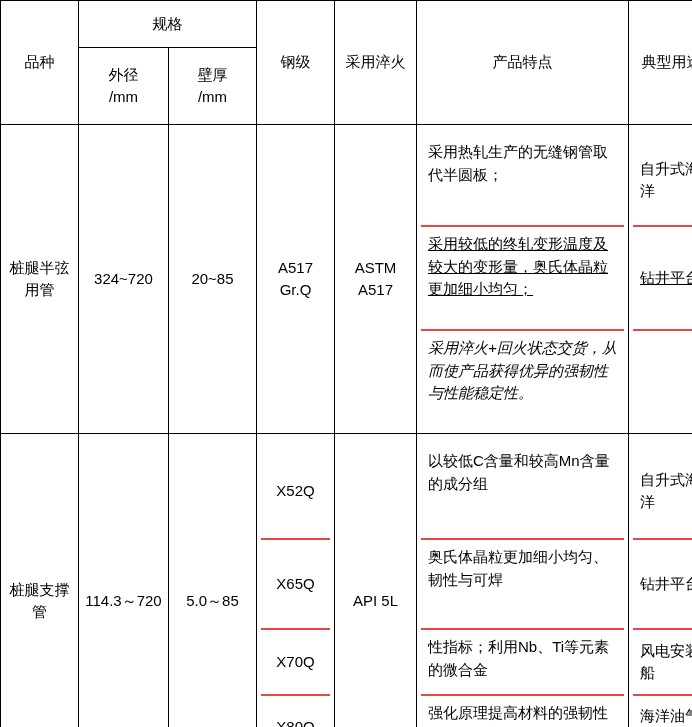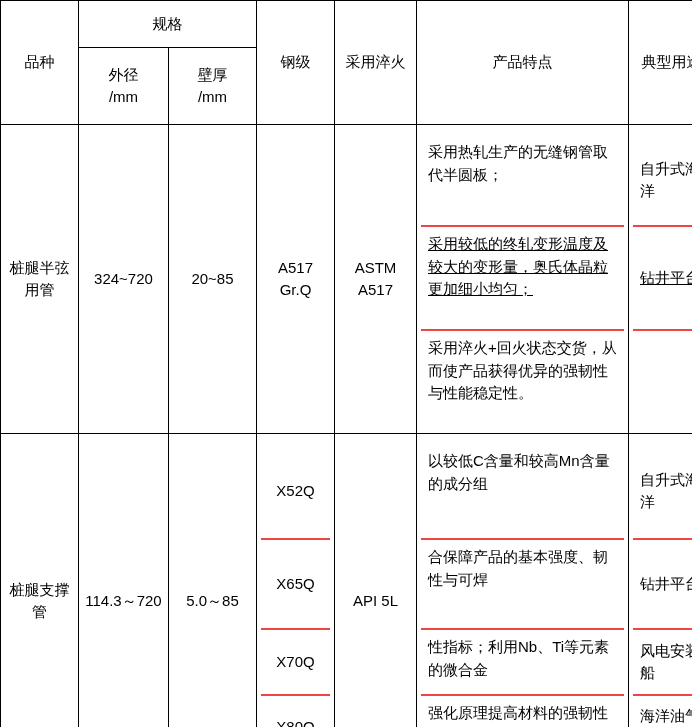--- a/index.html
+++ b/index.html
@@ -72,21 +72,21 @@
     box-sizing: border-box;
   }
   .sub:last-child {
     border-bottom: none;
   }
   .sub.center {
     text-align: center;
   }
   .r1 .sub.a { height: 92px; }
   .r1 .sub.b { height: 104px; text-decoration: underline; }
-  .r1 .sub.c { height: 92px; }
+  .r1 .sub.c { height: 92px; font-style: italic; }
 
   .r2 .sub.a { height: 96px; }
   .r2 .sub.b { height: 90px; }
   .r2 .sub.c { height: 66px; }
   .r2 .sub.d { height: 62px; }
   .use-cell .sub { display: flex; align-items: center; }
   .grade-cell .sub { display: flex; align-items: center; justify-content: center; }
 </style>
 </head>
 <body>
@@ -159,21 +159,21 @@
             <div class="sub a center">X52Q</div>
             <div class="sub b center">X65Q</div>
             <div class="sub c center">X70Q</div>
             <div class="sub d center">X80Q</div>
           </div>
         </td>
         <td>API 5L</td>
         <td class="block-cell">
           <div class="subgrid">
             <div class="sub a">以较低C含量和较高Mn含量的成分组</div>
-            <div class="sub b">合保障产品的基本强度、韧性与可焊</div>
+            <div class="sub b">奥氏体晶粒更加细小均匀、韧性与可焊</div>
             <div class="sub c">性指标；利用Nb、Ti等元素的微合金</div>
             <div class="sub d">强化原理提高材料的强韧性指标与性能稳定性。</div>
           </div>
         </td>
         <td class="block-cell use-cell">
           <div class="subgrid">
             <div class="sub a">自升式海洋</div>
             <div class="sub b">钻井平台</div>
             <div class="sub c">风电安装船</div>
             <div class="sub d">海洋油气加工平台</div>

